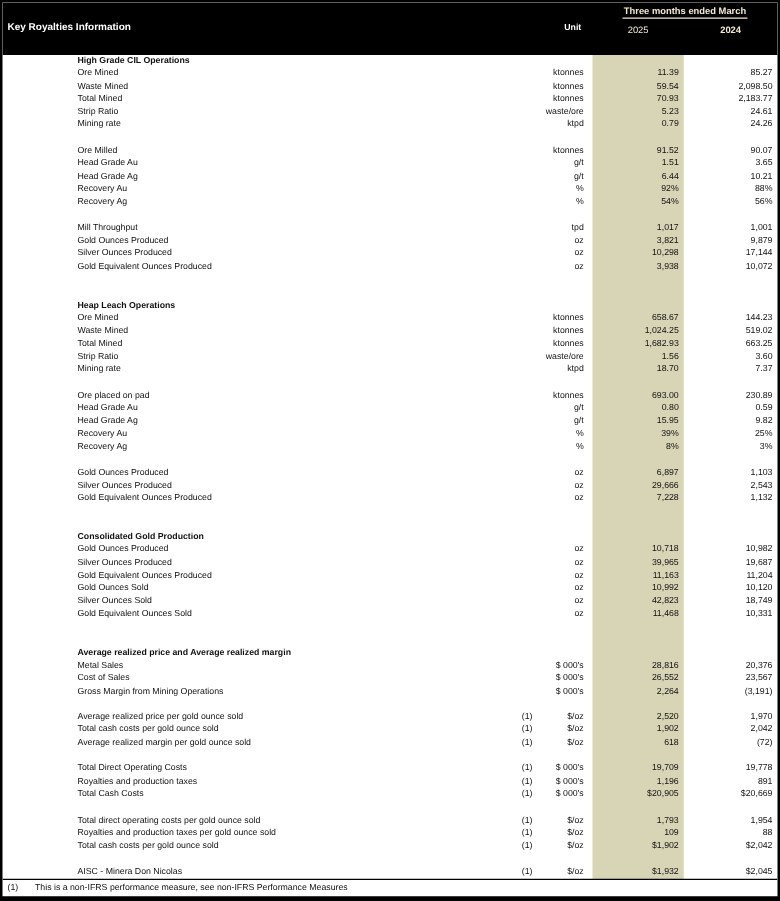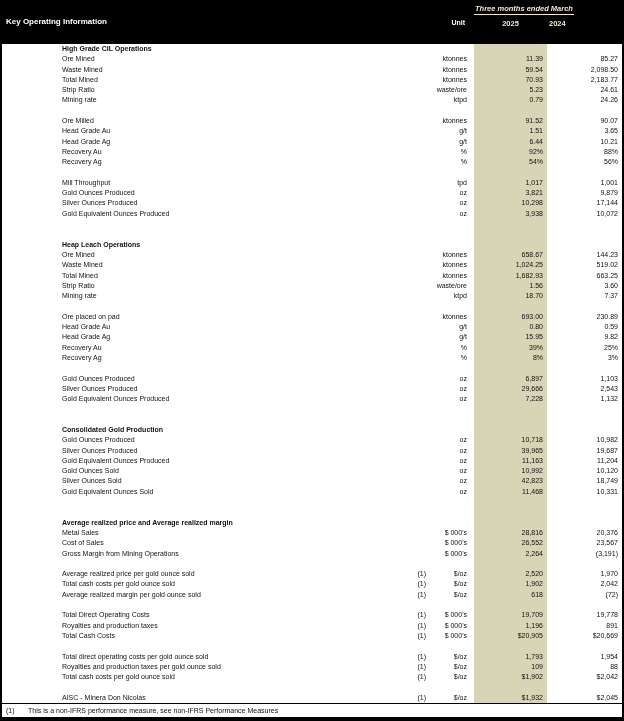--- a/index.html
+++ b/index.html
@@ -5,28 +5,28 @@
   * { margin:0; padding:0; box-sizing:border-box; }
   body { background:#fff; font-family:"Liberation Sans", sans-serif; }
   .page {
     position:relative; width:624px; height:721px;
     border:2px solid #000; border-bottom:4px solid #000;
     background:#fff; display:flex; flex-direction:column; overflow:hidden;
   }
   .band { position:absolute; left:472px; top:42px; width:73px; height:660px;
           z-index:0; }
   .header { position:relative; height:42px; background:#000; color:#fff; flex:0 0 auto; z-index:2; }
-  .period { position:absolute; top:2px; left:472px; width:148px; text-align:left;
-            font-size:7.5px; font-weight:bold;font-style:italic; }
+  .period { position:absolute; top:2px; left:472px; width:148px; text-align:center;
+            font-size:7.5px; font-weight:bold; }
   .period span { border-bottom:1px solid #f0e8d0; padding:0 1px 1px 1px; }
   .title { position:absolute; top:15px; left:4px; font-size:8px; font-weight:bold; color:#fff; white-space:nowrap; }
   .unit-h { position:absolute; top:17px; left:428px; width:39px; text-align:right; padding-right:4px;
             font-size:7px; font-weight:bold; color:#fff; }
-  .y25 { position:absolute; top:17px; left:472px; width:73px; text-align:center; font-size:7.5px; font-weight:bold; }
-  .y24 { position:absolute; top:17px; left:547px; width:71px; text-align:left; font-size:7.5px; font-weight:bold; }
+  .y25 { position:absolute; top:17px; left:472px; width:73px; text-align:center; font-size:7.5px; font-weight:normal; }
+  .y24 { position:absolute; top:17px; left:547px; width:71px; text-align:center; font-size:7.5px; font-weight:bold; }
   .subtitle { position:absolute; top:28px; left:26px; width:320px; font-size:8px; font-weight:bold;
               color:#fff; border-bottom:1.5px solid #fff; padding-bottom:1px; }
   .rows { position:relative; z-index:1; flex:0 0 auto; }
   .r { display:flex; height:10.3px; line-height:10.4px; font-size:7px; color:#111; white-space:nowrap; }
   .r .lbl  { flex:1 1 auto; padding-left:60px; overflow:hidden; }
   .r .note { flex:0 0 24px; text-align:right; padding-right:4px; }
   .r .unit { flex:0 0 41px; text-align:right; padding-right:4px; }
   .r .v25  { flex:0 0 76px; text-align:right; padding-right:4px; }
   .r .v24  { flex:0 0 75px; text-align:right; padding-right:4px; }
   .r.section .sec { padding-left:60px; font-weight:bold; }
@@ -38,21 +38,21 @@
 </head>
 <body>
 
 <div class="page">
   <div class="band" style="background: rgb(216, 212, 182);"></div>
 
   <div class="header">
     <div class="period">
       <span style="color: rgb(240, 232, 208);">Three months ended March</span>
     </div>
-    <div class="title">Key Operating Information</div>
+    <div class="title">Key Royalties Information</div>
     <div class="unit-h">Unit</div>
     <div class="y25" style="color: rgb(240, 232, 208);">2025</div>
     <div class="y24" style="color: rgb(240, 232, 208);">2024</div>
   </div>
 
   <div class="rows">
       <div class="r section">
         <span class="sec">High Grade CIL Operations</span>
       </div>
       <div class="r row">

